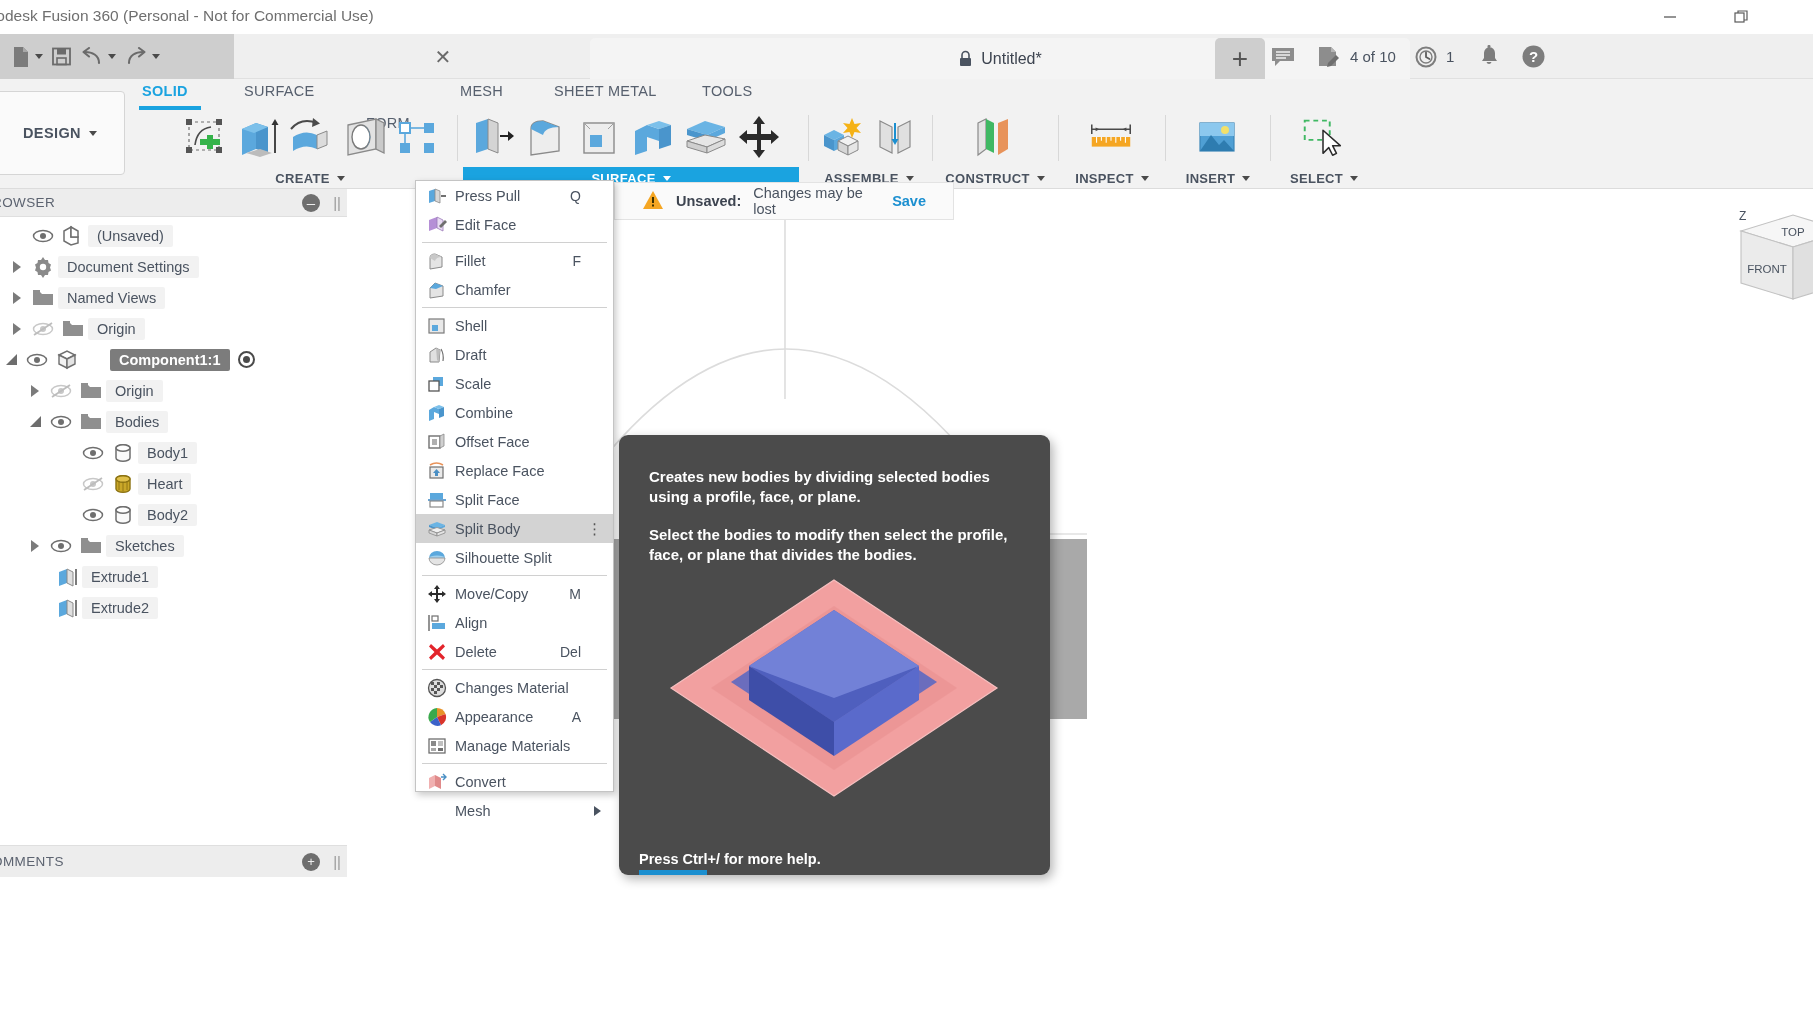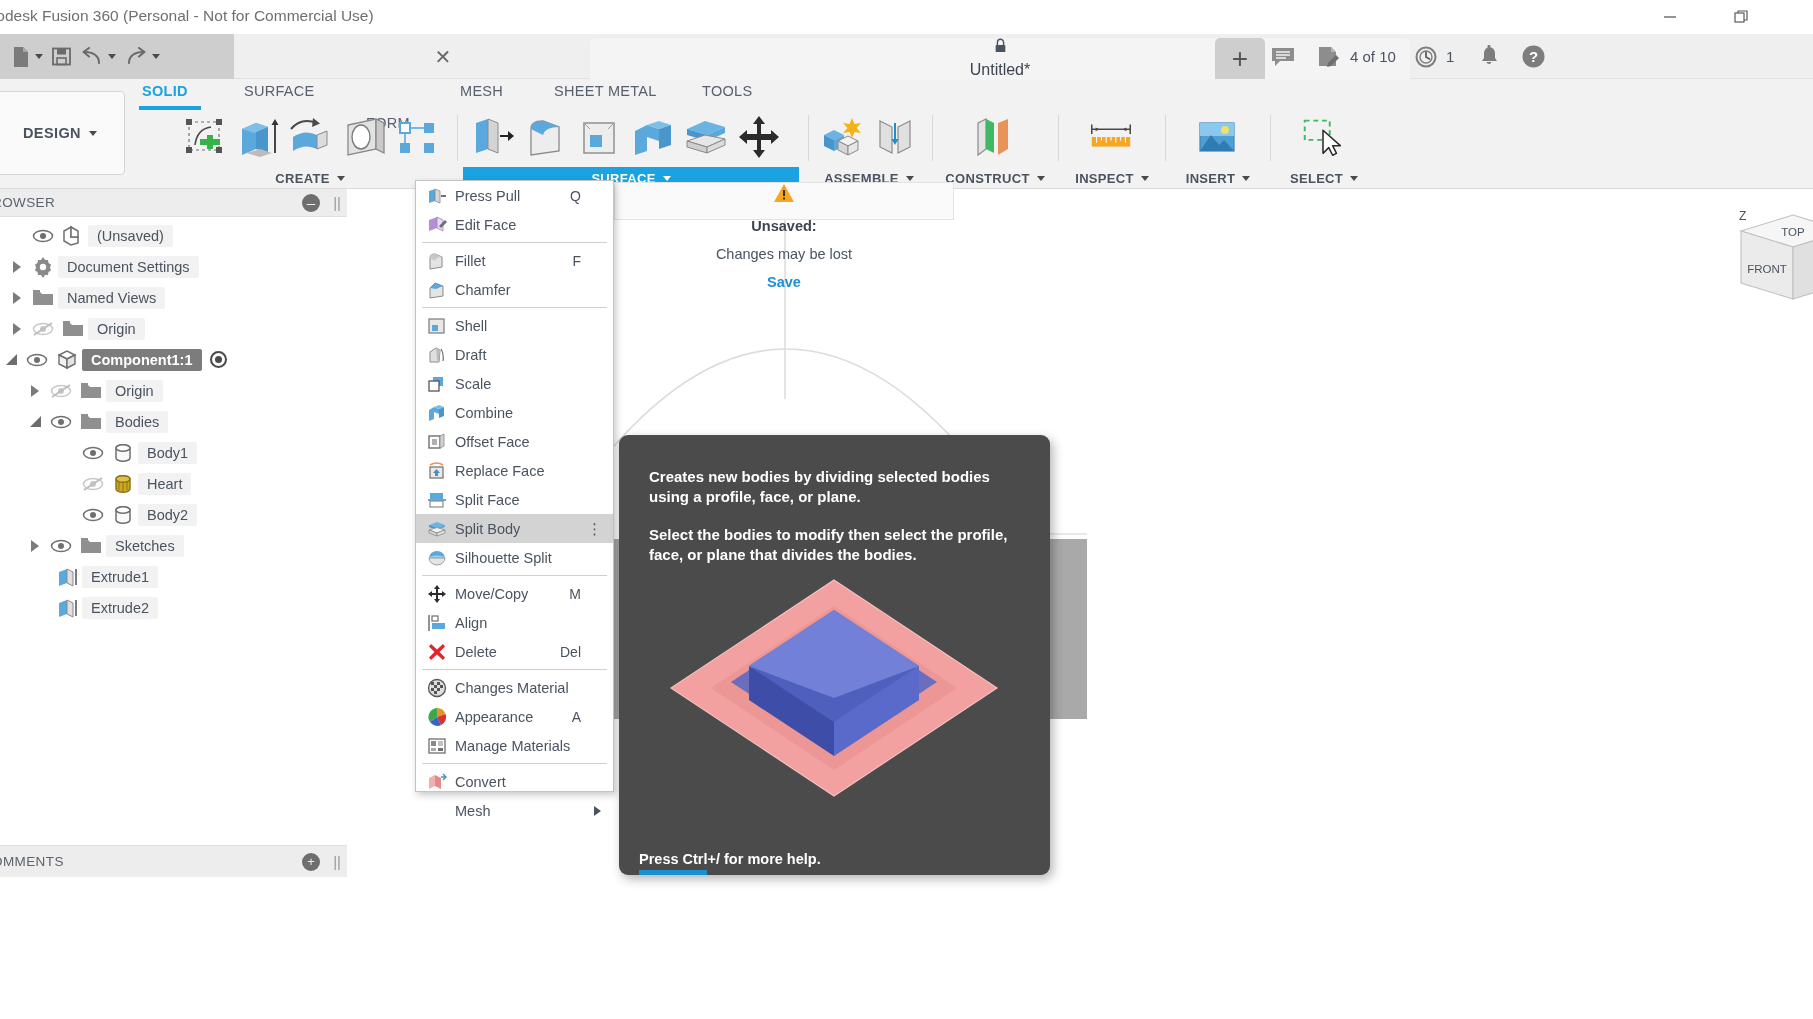--- a/index.html
+++ b/index.html
@@ -41,21 +41,21 @@
   .qab-item {
     display:flex; align-items:center; height:36px; padding:0 3px; gap:1px;
   }
   .caret-sm {
     width:0;height:0;border-left:4.5px solid transparent;border-right:4.5px solid transparent;
     border-top:5px solid #4a4a4a; margin-left:3px;
   }
   #doc-tab {
     position:absolute; left:590px; top:4px; width:820px; height:41px;
     background:#f4f4f4; border-top-left-radius:5px; border-top-right-radius:5px;
-    display:flex; align-items:center; justify-content:center; gap:8px;flex-direction:column;
+    display:flex; align-items:center; justify-content:center; gap:8px;
   }
   #doc-tab-name { font-size:16px; color:#3d4450; }
   #tab-close {
     position:absolute; right:1353px; top:0px; height:45px; width:34px;
     display:flex;align-items:center;justify-content:center;
     font-size:20px; color:#6a6a6a;
   }
   #tab-plus {
     position:absolute; left:1215px; top:4px; width:50px; height:41px;
     background:#cecece; border-top-left-radius:5px;border-top-right-radius:5px;
@@ -119,21 +119,21 @@
   .trow {
     position:absolute; height:27px; display:flex; align-items:center; font-size:14.5px;
     white-space:nowrap;
   }
   .arrow-c { width:22px; display:flex; align-items:center; justify-content:center; }
   .tri-right { width:0;height:0;border-top:6px solid transparent;border-bottom:6px solid transparent;border-left:8px solid #7b7b7b;}
   .tri-down  { width:0;height:0;border-left:11px solid transparent;border-bottom:11px solid #6d6d6d;}
   .eye { width:30px; display:flex;align-items:center;justify-content:center; }
   .tico { width:30px; display:flex;align-items:center;justify-content:center; }
   .tlabel { background:#f2f2f2; padding:3px 9px; border-radius:2px; color:#4a5360; }
-  .tlabel.sel { background:#7c7c7c; color:#ffffff; font-weight:bold; }
+  .tlabel.sel { background:#7c7c7c; color:#ffffff; font-weight:bold;margin-left:28px; }
   .radio-act { width:17px;height:17px;border:2px solid #4a4a4a;border-radius:50%;
      display:flex;align-items:center;justify-content:center; margin-left:8px;}
   .radio-act i { width:7px;height:7px;background:#4a4a4a;border-radius:50%; display:block;}
 
   
   #comments {
     position:absolute; left:0; top:845px; width:347px; height:32px;
     background:#ededed; border-top:1px solid #dfdfdf;
     display:flex; align-items:center;
   }
@@ -148,21 +148,20 @@
     position:absolute; left:347px; top:189px; width:1466px; height:830px;
     background:#ffffff; overflow:hidden;
   }
 
   
   #unsaved-bar {
     position:absolute; left:614px; top:182px; width:340px; height:38px;
     background:#fafafa; border:1px solid #e3e3e3;
     display:flex; align-items:center; gap:12px; padding:0 27px;
     font-size:14.5px;
-    flex-direction:column;
   }
   #unsaved-label { font-weight:bold; color:#3d4450; }
   #unsaved-msg { color:#4a5360; }
   #unsaved-save { color:#1b8fd0; font-weight:bold; cursor:pointer; }
 
   
   #viewcube { position:absolute; right:-40px; top:18px; width:120px; height:110px; }
 
   
   #menu {

